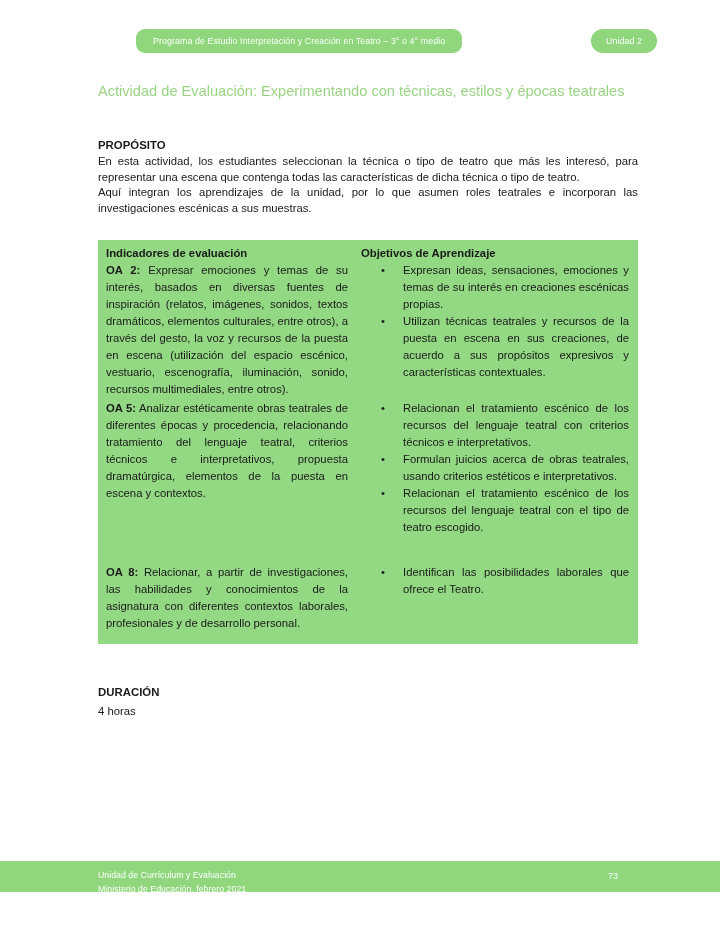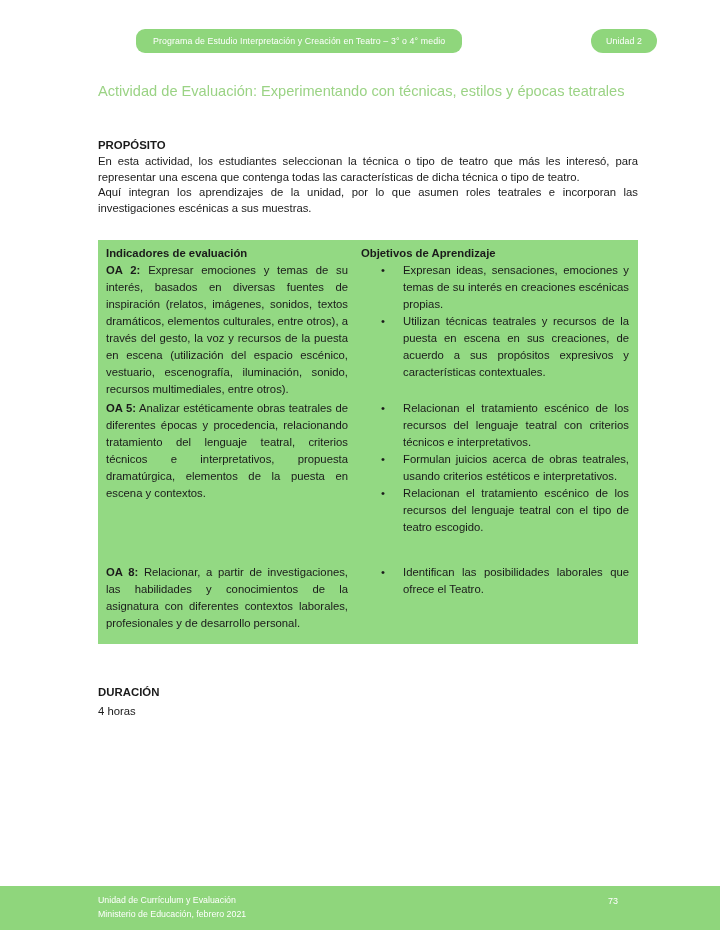--- a/index.html
+++ b/index.html
@@ -109,23 +109,23 @@
     top: 686px;
   }
   .duracion .value {
     margin-top: 7px;
     font-size: 11.3px;
   }
   
   .footer {
     position: absolute;
     left: 0;
-    top: 886px;
+    top: 861px;
     width: 720px;
-    height: 44px;
+    height: 31px;
     background: var(--green);
     color: var(--badge-text);
     font-size: 8.8px;
   }
   .footer-lines {
     position: absolute;
     left: 98px;
     top: 8px;
     line-height: 13.5px;
   }

